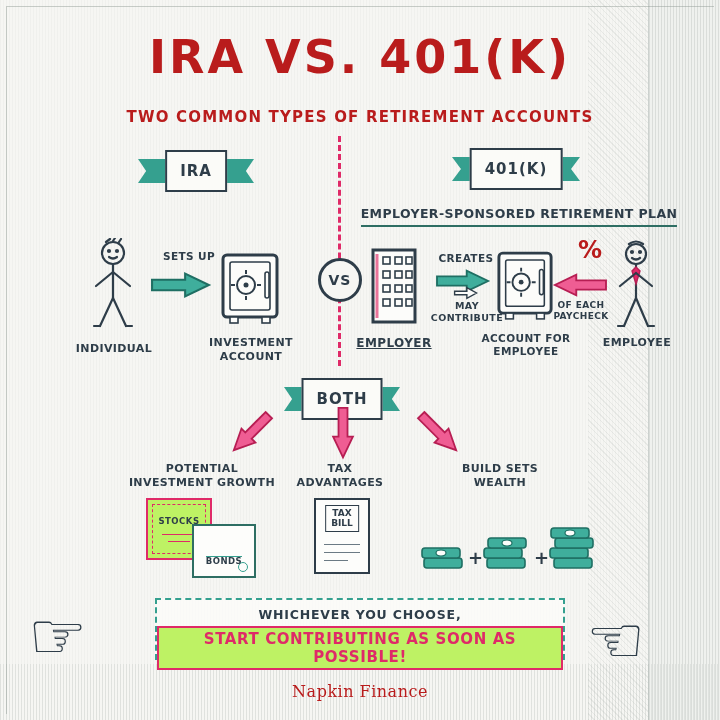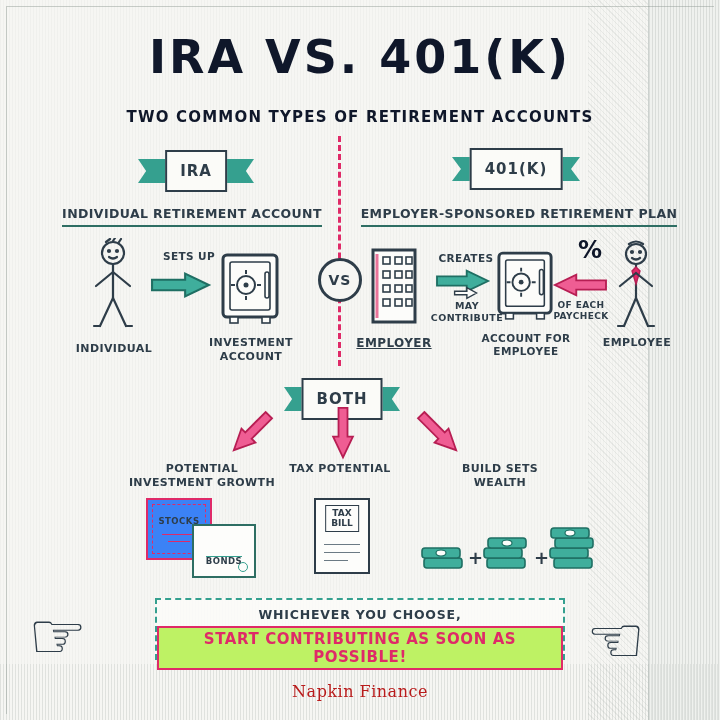--- a/index.html
+++ b/index.html
@@ -7,21 +7,21 @@
   #stage{position:relative;width:720px;height:720px;background:#f6f6f3;}
   .abs{position:absolute;}
   
   .tex{position:absolute;pointer-events:none;}
   .tex-base{inset:0;background-image:repeating-linear-gradient(90deg,rgba(120,130,125,0.05) 0 1px,transparent 1px 3px);}
   .tex-right2{left:588px;top:0;width:60px;height:720px;background-image:repeating-linear-gradient(45deg,rgba(140,150,145,0.14) 0 1px,transparent 1px 4px);}
   .tex-right{left:648px;top:0;width:72px;height:720px;background:#eff1ee;background-image:repeating-linear-gradient(90deg,rgba(140,150,145,0.22) 0 1px,transparent 1px 3px);border-left:1px solid rgba(140,150,145,0.35);}
   .tex-bottom{left:0;top:664px;width:720px;height:56px;background-image:repeating-linear-gradient(90deg,rgba(140,150,145,0.16) 0 1px,transparent 1px 3px);}
   .tex-edge{inset:6px;border-top:1px solid rgba(140,150,145,0.45);border-left:1px solid rgba(140,150,145,0.45);}
   
-  .pink{color:#0f172a;}
+  .pink{color:#b91c1c;}
   .lab{font-weight:bold;color:#2e3d49;text-align:center;letter-spacing:0.4px;line-height:1.25;}
   .pre{white-space:pre-line;}
   
   .ribbon{position:absolute;}
   .ribbon .band{position:absolute;left:0;right:0;top:9px;height:24px;background:#35a08f;clip-path:polygon(0 0,100% 0,93% 50%,100% 100%,0 100%,7% 50%);}
   .ribbon .tag{position:absolute;left:50%;top:0;transform:translateX(-50%);background:#fbfbf8;border:2.5px solid #2e3d49;padding:10px 13px;font-weight:bold;font-size:15px;color:#2e3d49;letter-spacing:1px;white-space:nowrap;}
   .underl{display:inline-block;padding-bottom:3px;border-bottom:2.5px solid #2e6e63;}
   .vs-circle{position:absolute;left:318px;top:258px;width:38px;height:38px;border:3px solid #2e3d49;border-radius:50%;background:#f6f6f3;display:flex;align-items:center;justify-content:center;font-weight:bold;font-size:14px;color:#2e3d49;letter-spacing:1px;}
   .dash-line{position:absolute;left:338px;top:136px;height:230px;border-left:3px dashed #df2a68;}
   .cta{position:absolute;left:155px;top:598px;width:410px;height:62px;border:2px dashed #35a08f;background:rgba(252,252,250,0.75);text-align:center;padding-top:7px;box-sizing:border-box;}
@@ -51,23 +51,20 @@
   <div class="ribbon" style="left:138px;top:150px;width:116px;height:42px;">
     <div class="band"></div>
     <div class="tag">IRA</div>
   </div>
 
   <div class="ribbon" style="left:452px;top:148px;width:128px;height:42px;">
     <div class="band"></div>
     <div class="tag">401(K)</div>
   </div>
 
-  <div class="abs lab" style="left:52px;top:206px;width:280px;font-size:12.5px;">
-    <span class="underl">INDIVIDUAL RETIREMENT ACCOUNT</span>
-  </div>
   <div class="abs lab" style="left:358px;top:206px;width:322px;font-size:12.5px;">
     <span class="underl">EMPLOYER-SPONSORED RETIREMENT PLAN</span>
   </div>
 
   <div class="abs" style="left:88px;top:238px;">
     <svg width="50" height="95" viewBox="0 0 50 95">
       <g stroke="#2e3d49" stroke-width="2.2" fill="none" stroke-linecap="round">
         <path d="M18 4 L22 1 M25 3 L27 0 M31 4 L33 1"></path>
         <circle cx="25" cy="15" r="11"></circle>
         <circle cx="21" cy="13" r="1" fill="#2e3d49"></circle>
@@ -199,24 +196,24 @@
       <path d="M2 9 H34 V3 L57 14 L34 25 V19 H2 Z" fill="#ef5d93" stroke="#b71e53" stroke-width="2"></path>
     </svg>
   </div>
   <div class="abs" style="left:412px;top:420px;transform:rotate(45deg);">
     <svg width="54" height="26" viewBox="0 0 60 28">
       <path d="M2 9 H34 V3 L57 14 L34 25 V19 H2 Z" fill="#ef5d93" stroke="#b71e53" stroke-width="2"></path>
     </svg>
   </div>
 
   <div class="abs lab" style="left:128px;top:462px;width:148px;font-size:11px;">POTENTIAL INVESTMENT GROWTH</div>
-  <div class="abs lab" style="left:288px;top:462px;width:104px;font-size:11px;">TAX POTENTIAL</div>
+  <div class="abs lab" style="left:288px;top:462px;width:104px;font-size:11px;">TAX ADVANTAGES</div>
   <div class="abs lab" style="left:442px;top:462px;width:116px;font-size:11px;">BUILD SETS WEALTH</div>
 
-  <div class="abs" style="left:146px;top:498px;width:62px;height:58px;background:#3b82f6;border:2px solid #df2a68;">
+  <div class="abs" style="left:146px;top:498px;width:62px;height:58px;background:#bef264;border:2px solid #df2a68;">
     <div style="position:absolute;inset:4px;border:1.5px dashed #df2a68;"></div>
     <div style="position:absolute;left:0;top:16px;width:100%;text-align:center;font-size:8.5px;font-weight:bold;color:#2e3d49;letter-spacing:0.5px;">STOCKS</div>
     <div style="position:absolute;left:14px;top:34px;width:34px;border-top:1.5px solid #df2a68;"></div>
     <div style="position:absolute;left:20px;top:41px;width:22px;border-top:1.5px solid #df2a68;"></div>
   </div>
   <div class="abs" style="left:192px;top:524px;width:60px;height:50px;background:#fdfdfb;border:2px solid #2e6e63;">
     <div style="position:absolute;left:0;top:12px;width:100%;text-align:center;font-size:8.5px;font-weight:bold;color:#2e3d49;letter-spacing:0.5px;margin-top:18px;">BONDS</div>
     <div style="position:absolute;left:12px;top:30px;width:36px;border-top:1.5px solid #35a08f;"></div>
     <div style="position:absolute;left:44px;top:36px;width:8px;height:8px;border:1.5px solid #35a08f;border-radius:50%;"></div>
   </div>

